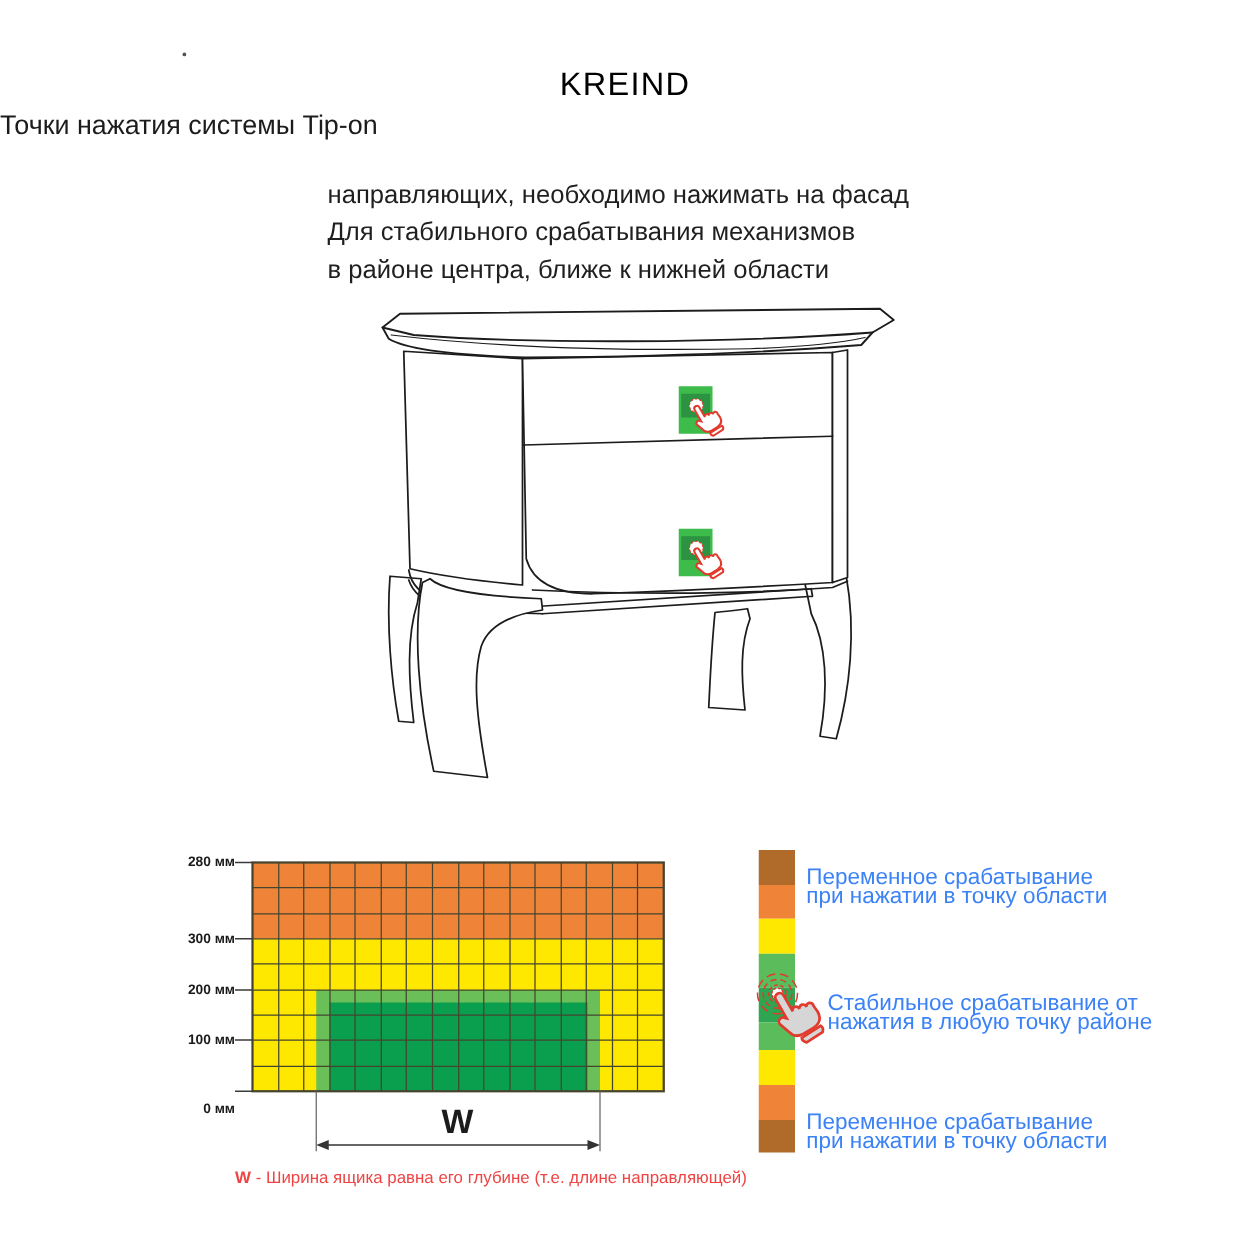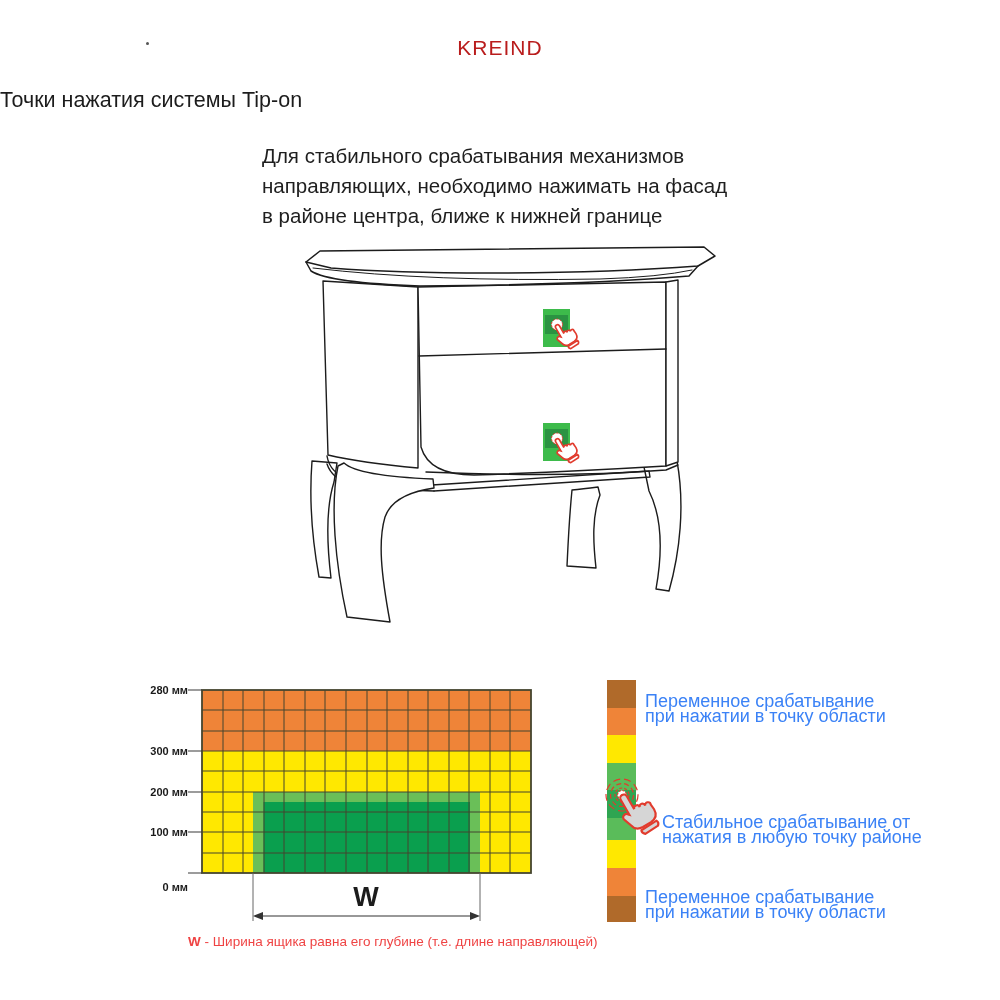--- a/index.html
+++ b/index.html
@@ -1,48 +1,48 @@
 <!DOCTYPE html>
 <html><head>
 <meta charset="utf-8">
 <style>
   html,body{margin:0;padding:0;background:#fff;}
   .page{position:relative;width:1000px;height:1000px;background:#fff;overflow:hidden;
         font-family:"Liberation Sans","DejaVu Sans",sans-serif;color:#1f1f1f;}
   .abs{position:absolute;}
   .stray{left:146px;top:42px;width:3px;height:3px;border-radius:50%;background:#555;}
-  .brand{left:0;right:0;top:36px;text-align:center;font-size:21px;letter-spacing:1px;color:#b91c1c;}
+  .brand{left:0;right:0;top:52px;text-align:center;font-size:26px;letter-spacing:1px;color:#000000;}
   .subtitle{left:0;right:0;top:88px;text-align:left;font-size:21.5px;color:#1c1c1c;}
   .intro{left:262px;top:141px;width:520px;font-size:20.5px;line-height:30px;color:#1f1f1f;}
   .axis-label{left:120px;width:68px;text-align:right;font-size:11px;font-weight:700;color:#1a1a1a;height:14px;line-height:14px;}
   .w-label{left:336px;top:882px;width:60px;text-align:center;font-size:27px;font-weight:700;color:#1c1c1c;}
   .caption{left:188px;top:934px;font-size:13.5px;color:#ef4444;}
   .caption b{font-weight:700;}
   .legend-bar{left:607px;top:680px;width:29px;height:242px;}
   .legend-bar div{width:29px;}
   .seg1{height:28px;} .seg2{height:27px;} .seg3{height:28px;} .seg4{height:27px;}
   .seg5{height:28px;} .seg6{height:22px;} .seg7{height:28px;} .seg8{height:28px;} .seg9{height:26px;}
   .legend-text{font-size:18px;line-height:15px;color:#3b82f6;}
-  .lt1{left:645px;top:694px;} .lt2{left:662px;top:795px;margin-top:20px;} .lt3{left:645px;top:890px;}
+  .lt1{left:645px;top:694px;} .lt2{left:662px;top:795px;} .lt3{left:645px;top:890px;}
   svg{display:block;}
 </style>
 </head>
 <body>
 
 <div class="page">
 
   <div class="abs stray"></div>
 
   <div class="abs brand">KREIND</div>
   <div class="abs subtitle">Точки нажатия системы Tip-on</div>
 
   <div class="abs intro">
+    <div>направляющих, необходимо нажимать на фасад</div>
     <div>Для стабильного срабатывания механизмов</div>
-    <div>направляющих, необходимо нажимать на фасад</div>
-    <div>в районе центра, ближе к нижней границе</div>
+    <div>в районе центра, ближе к нижней области</div>
   </div>
 
   <svg class="abs" style="left:290px;top:244px" width="430" height="390" viewBox="290 244 430 390">
     <g fill="#ffffff" stroke="#1c1c1c" stroke-width="1.4" stroke-linejoin="round" stroke-linecap="round">
 
       <path d="M312,461 C309,500 313,544 319,577 L331,578 C327,545 325,510 334,482 L337,463 Z"></path>
       <path d="M677,461 C685,505 680,552 669,591 L656,589 C663,550 661,515 649,491 L644,467 Z"></path>
 
       <path fill="none" d="M327,456 Q330,474 350,479 Q390,484 432,485 M327,464 Q332,479 352,485 Q392,490 434,491"></path>
       <path fill="none" d="M432,485 L649,471 M434,491 L650,477 M649,471 L650,477"></path>

